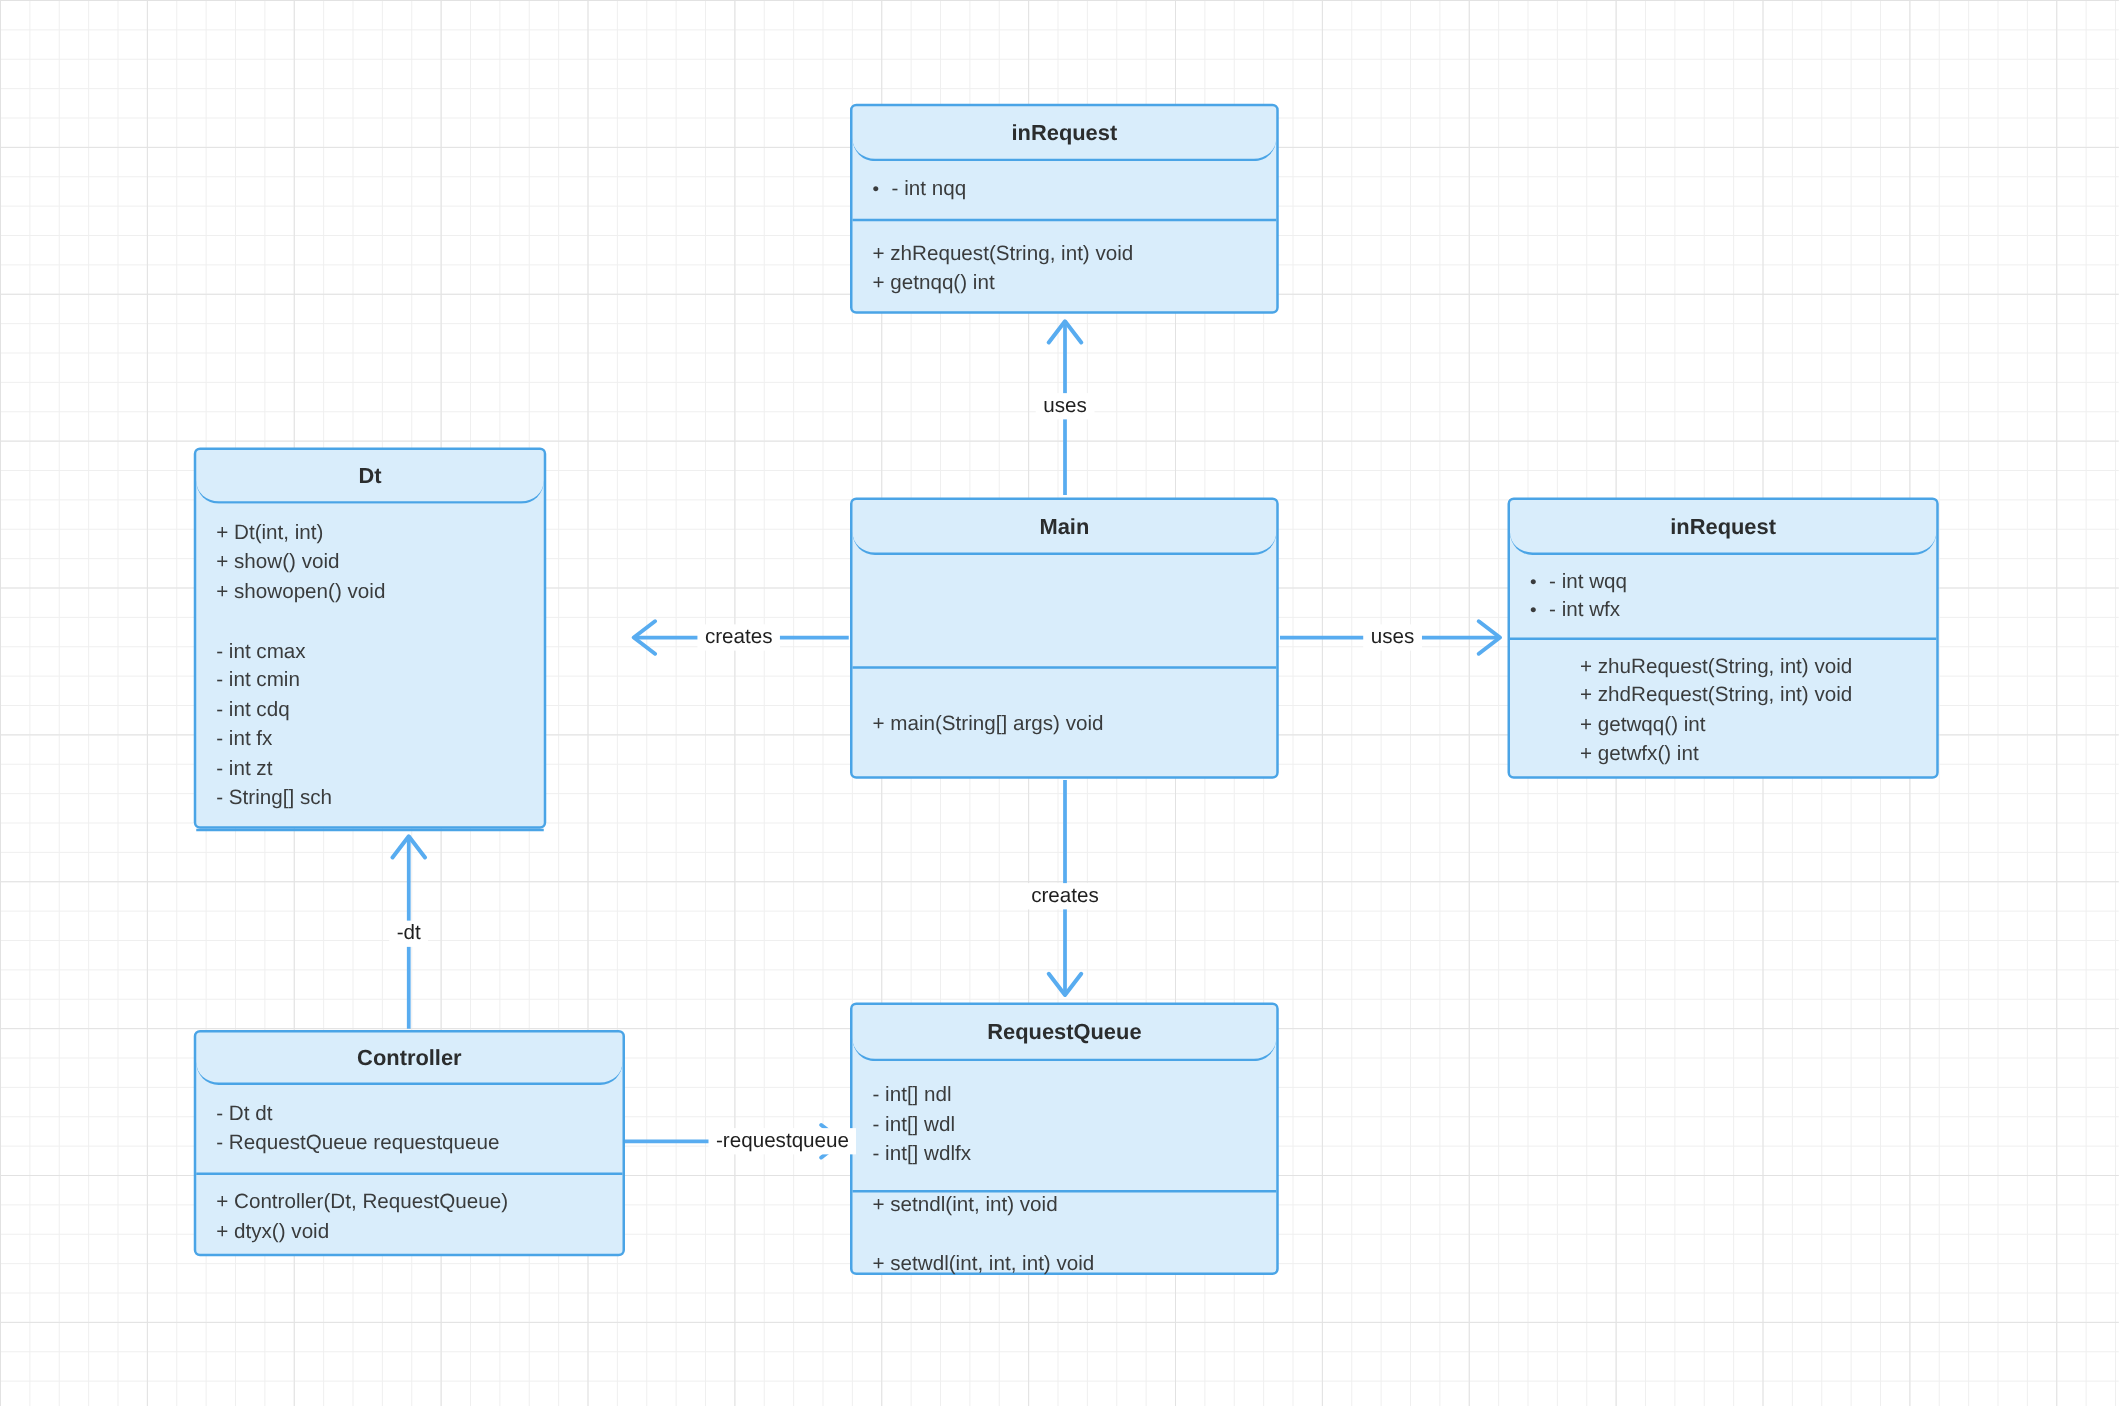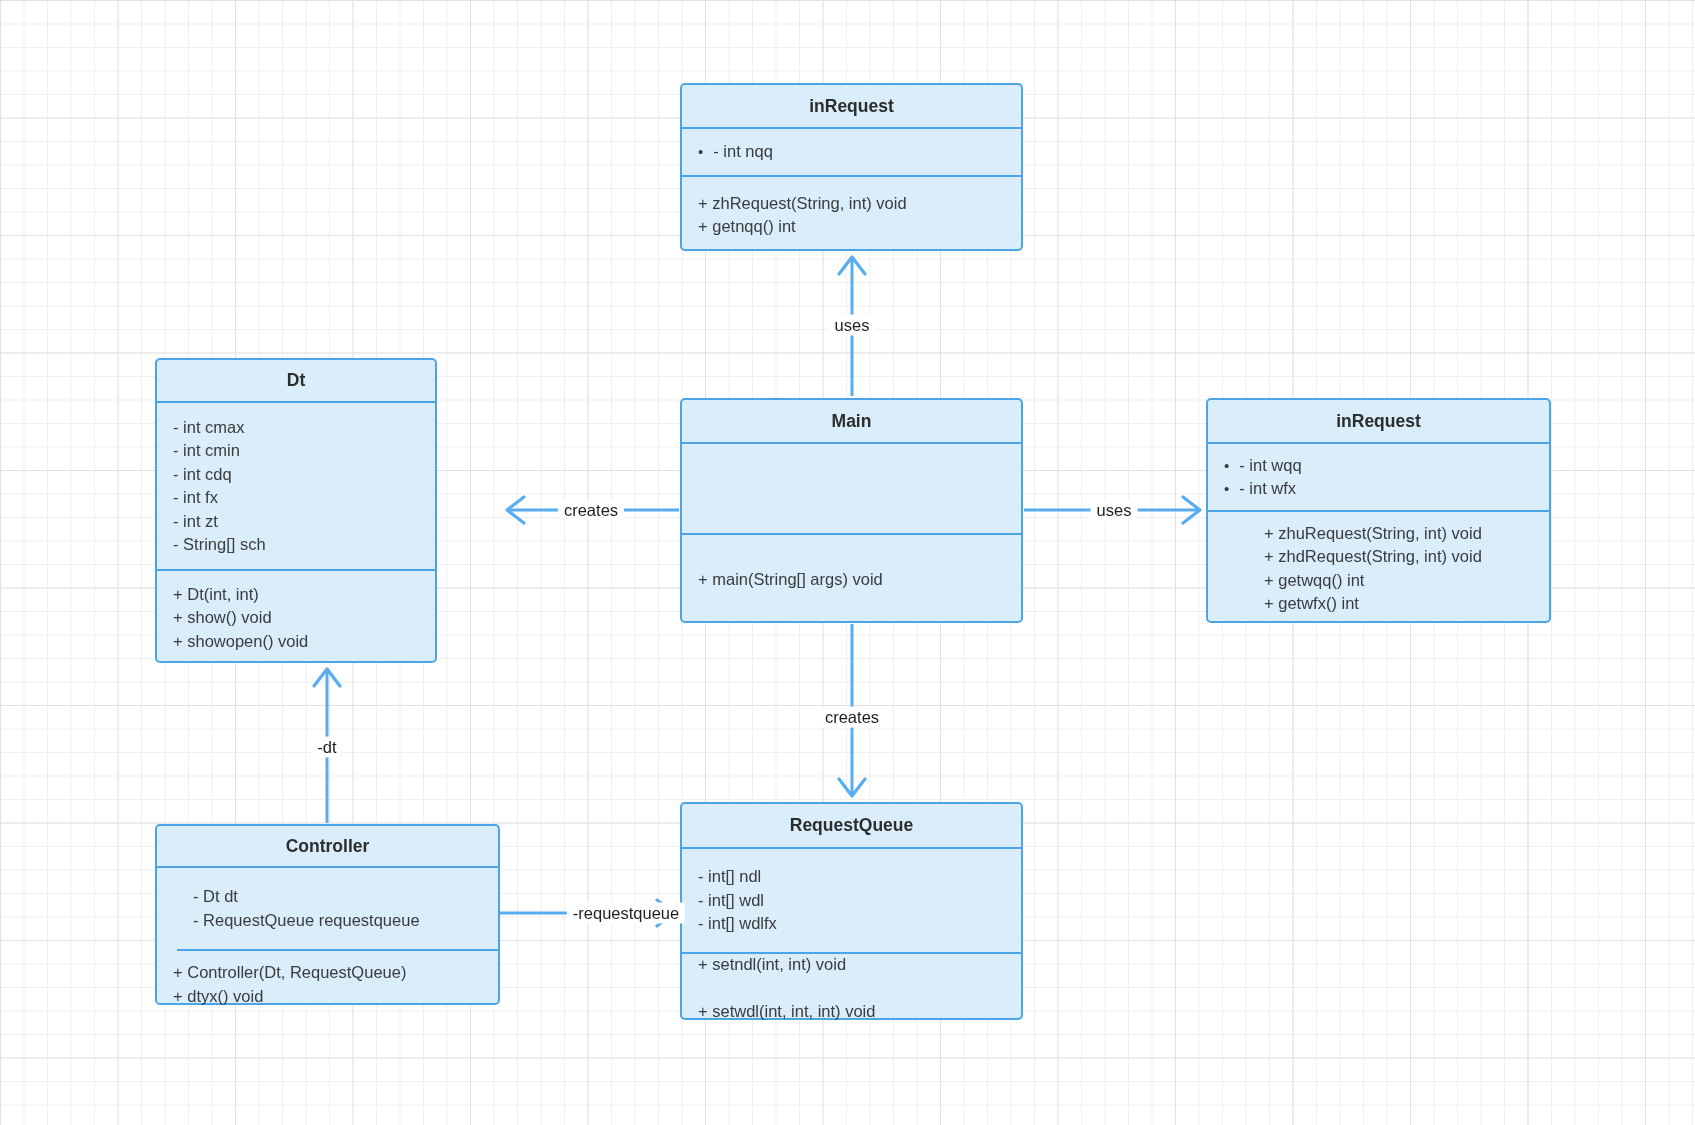--- a/index.html
+++ b/index.html
@@ -18,20 +18,21 @@
   .uml-node{
     position:absolute;z-index:1;box-sizing:border-box;
     background:var(--node-fill,#d9edfb);
     border:2.5px solid var(--node-border,#4aa4e6);
     border-radius:5px;
   }
   .uml-title{
     display:flex;align-items:center;justify-content:center;box-sizing:border-box;
     font-weight:bold;font-size:17.5px;color:var(--title-text,#2b2d2e);
     border-bottom:2px solid var(--node-border,#4aa4e6);
+    border-radius:18px;
   }
   .uml-section{
     display:flex;flex-direction:column;justify-content:center;box-sizing:border-box;
     padding:0 16px;font-size:16.5px;color:var(--member-text,#3a3c3d);
   }
   .uml-section.attrs{border-bottom:2px solid var(--node-border,#4aa4e6);}
   .uml-row{line-height:23.5px;white-space:pre;display:flex;align-items:center;}
   .bullet{margin-right:10px;font-size:15px;line-height:23.5px;color:var(--member-text,#3a3c3d);}
   .edge-label{
     position:absolute;z-index:3;transform:translate(-50%,-50%);
@@ -62,32 +63,32 @@
         <div class="uml-section attrs" style="height: 48px;">
           <div class="uml-row"><span class="bullet">•</span><span>- int nqq</span></div>
         </div>
         <div class="uml-section methods" style="height: 76px;">
           <div class="uml-row"><span>+ zhRequest(String, int) void</span></div>
           <div class="uml-row"><span>+ getnqq() int</span></div>
         </div>
       </div>
       <div class="uml-node" style="left: 155px; top: 358px; width: 282px; height: 305px;">
         <div class="uml-title" style="height: 43px;">Dt</div>
+        <div class="uml-section methods" style="height: 94px;">
+          <div class="uml-row"><span>+ Dt(int, int)</span></div>
+          <div class="uml-row"><span>+ show() void</span></div>
+          <div class="uml-row"><span>+ showopen() void</span></div>
+        </div>
         <div class="uml-section attrs" style="height: 168px;">
           <div class="uml-row"><span>- int cmax</span></div>
           <div class="uml-row"><span>- int cmin</span></div>
           <div class="uml-row"><span>- int cdq</span></div>
           <div class="uml-row"><span>- int fx</span></div>
           <div class="uml-row"><span>- int zt</span></div>
           <div class="uml-row"><span>- String[] sch</span></div>
-        </div>
-        <div class="uml-section methods" style="height: 94px;">
-          <div class="uml-row"><span>+ Dt(int, int)</span></div>
-          <div class="uml-row"><span>+ show() void</span></div>
-          <div class="uml-row"><span>+ showopen() void</span></div>
         </div>
       </div>
       <div class="uml-node" style="left: 680px; top: 398px; width: 343px; height: 225px;">
         <div class="uml-title" style="height: 44px;">Main</div>
         <div class="uml-section attrs" style="height: 91px;"></div>
         <div class="uml-section methods" style="height: 90px;">
           <div class="uml-row"><span>+ main(String[] args) void</span></div>
         </div>
       </div>
       <div class="uml-node" style="left: 1206px; top: 398px; width: 345px; height: 225px;">
@@ -98,21 +99,21 @@
         </div>
         <div class="uml-section methods" style="height: 113px; margin-left: 40px;">
           <div class="uml-row"><span>+ zhuRequest(String, int) void</span></div>
           <div class="uml-row"><span>+ zhdRequest(String, int) void</span></div>
           <div class="uml-row"><span>+ getwqq() int</span></div>
           <div class="uml-row"><span>+ getwfx() int</span></div>
         </div>
       </div>
       <div class="uml-node" style="left: 155px; top: 824px; width: 345px; height: 181px;">
         <div class="uml-title" style="height: 42px;">Controller</div>
-        <div class="uml-section attrs" style="height: 83px; margin-left: 20px;">
+        <div class="uml-section attrs" style="height: 72px;">
           <div class="uml-row"><span>- Dt dt</span></div>
           <div class="uml-row"><span>- RequestQueue requestqueue</span></div>
         </div>
         <div class="uml-section methods" style="height: 67px;">
           <div class="uml-row"><span>+ Controller(Dt, RequestQueue)</span></div>
           <div class="uml-row"><span>+ dtyx() void</span></div>
         </div>
       </div>
       <div class="uml-node" style="left: 680px; top: 802px; width: 343px; height: 218px;">
         <div class="uml-title" style="height: 45px;">RequestQueue</div>

